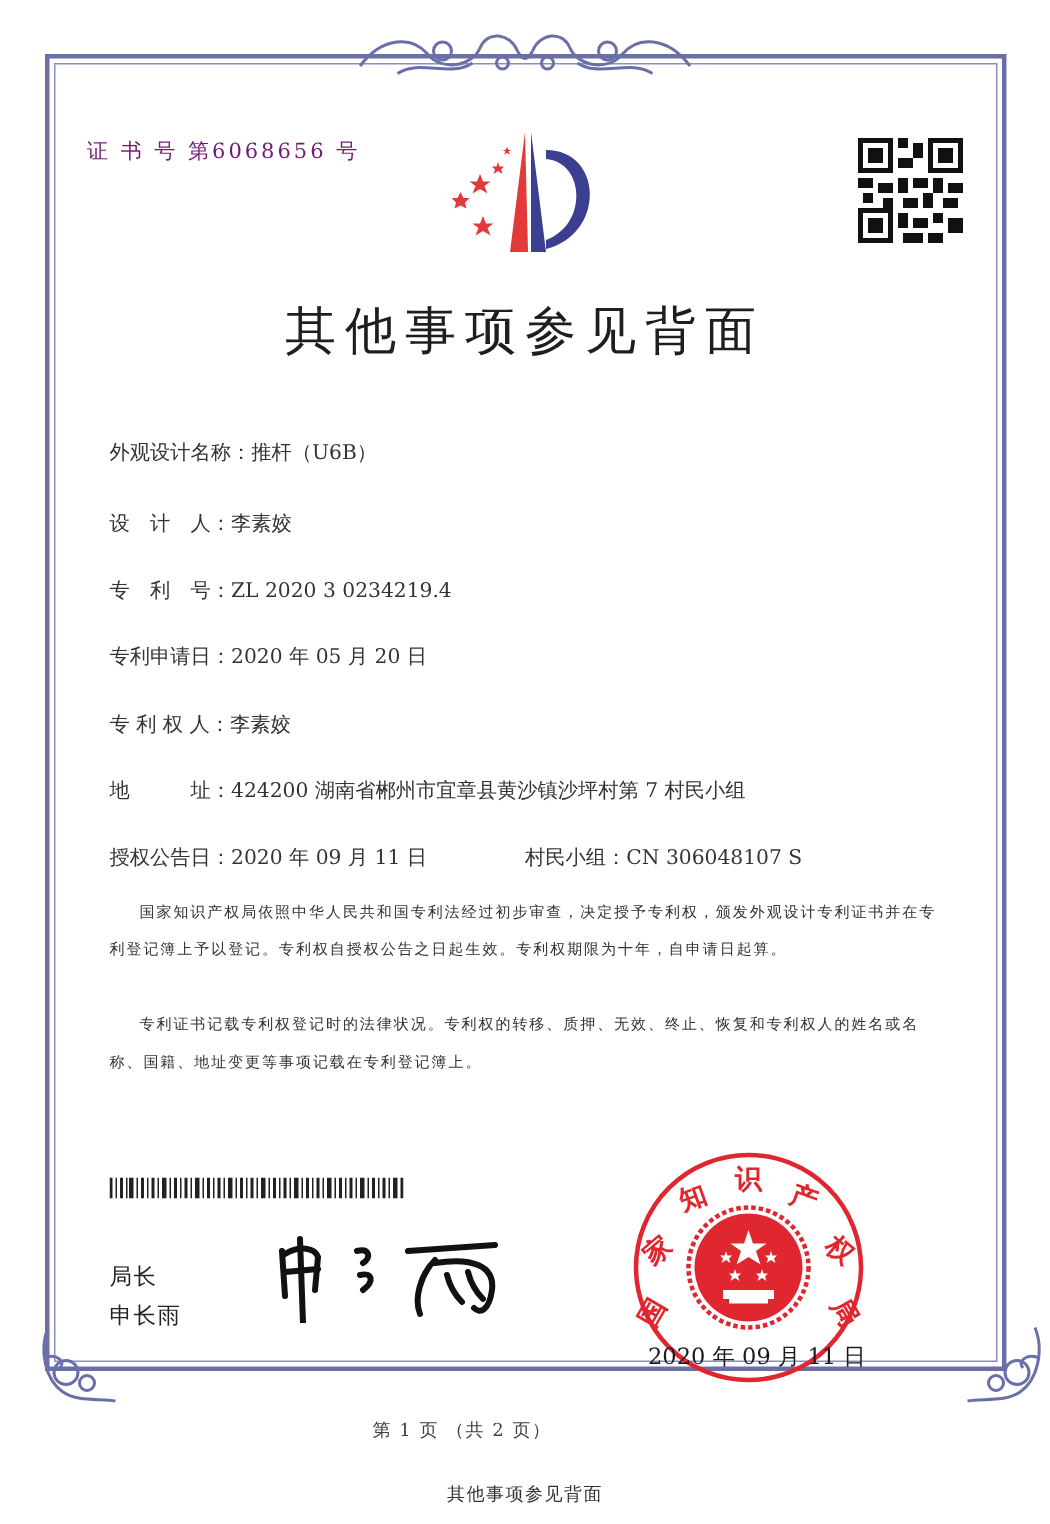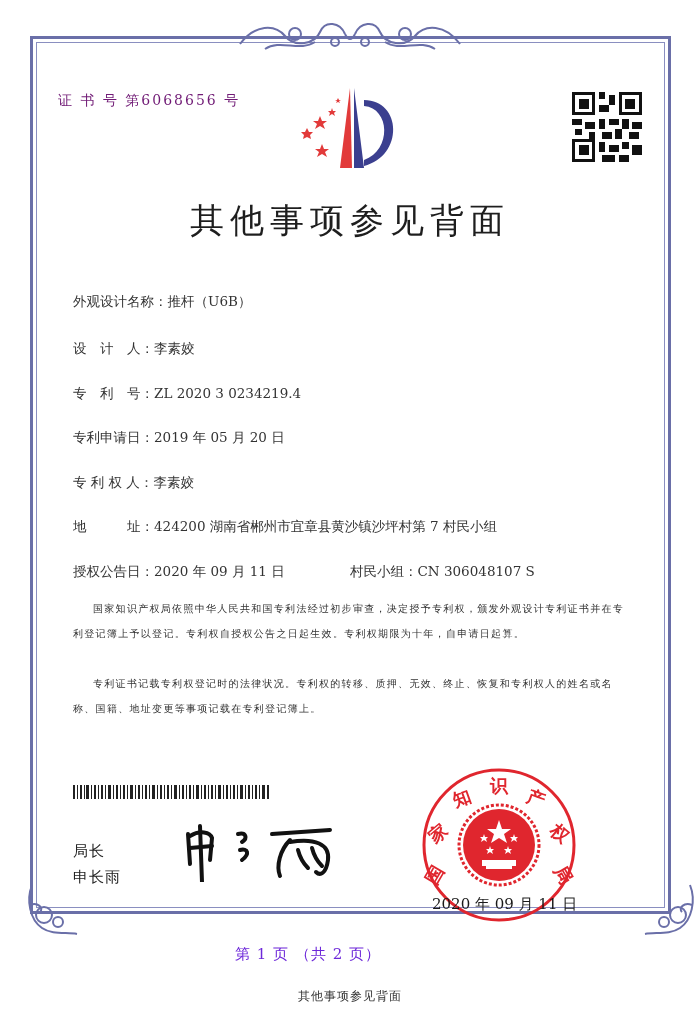--- a/index.html
+++ b/index.html
@@ -14,21 +14,21 @@
   .title{position:absolute;left:0;width:700px;top:198px;text-align:center;font-family:"DejaVu Sans","Liberation Sans",sans-serif;
          font-size:34px;letter-spacing:6px;color:#1e1e1e;}
   .field{position:absolute;left:73px;font-size:13.5px;color:#333;white-space:nowrap;}
   .field .lbl{display:inline-block;text-align:center;}
   .para{position:absolute;left:73px;width:556px;font-size:10px;line-height:25px;color:#333;text-indent:2em;letter-spacing:1.3px;}
   .barcode{position:absolute;left:73px;top:785px;width:196px;height:14px;}
   .director{position:absolute;left:73px;font-family:"DejaVu Sans","Liberation Sans",sans-serif;font-size:15px;color:#222;letter-spacing:1px;}
   .signature{position:absolute;left:180px;top:820px;width:180px;height:62px;}
   .seal{position:absolute;left:420px;top:766px;width:158px;height:158px;}
   .seal-date{position:absolute;left:432px;top:895px;font-size:15px;color:#1a1a1a;}
-  .page-no{position:absolute;left:0;width:616px;top:945px;text-align:center;font-size:15px;color:#6d28d9;letter-spacing:1px;}
+  .page-no{position:absolute;left:0;width:616px;top:945px;text-align:center;font-size:12px;color:#404040;letter-spacing:1px;}
   .back-note{position:absolute;left:0;width:700px;top:988px;text-align:center;font-size:12px;color:#333;letter-spacing:1px;}
 </style>
 </head>
 <body>
 
 <div class="frame-outer"></div>
 <div class="frame-inner"></div>
 
 <svg class="ornament" style="left:235px;top:14px;" width="230" height="40" viewBox="0 0 230 40">
   <g fill="none" stroke="#6a6fa8" stroke-width="2">
@@ -116,21 +116,21 @@
 <div class="field" style="top:293px;">
   <span class="lbl">外观设计名称：</span><span>推杆（U6B）</span>
 </div>
 <div class="field" style="top:340px;">
   <span class="lbl">设　计　人：</span><span>李素姣</span>
 </div>
 <div class="field" style="top:385px;">
   <span class="lbl">专　利　号：</span><span>ZL 2020 3 0234219.4</span>
 </div>
 <div class="field" style="top:429px;">
-  <span class="lbl">专利申请日：</span><span>2019 年 05 月 20 日</span>
+  <span class="lbl">专利申请日：</span><span>2020 年 05 月 20 日</span>
 </div>
 <div class="field" style="top:474px;">
   <span class="lbl">专 利 权 人：</span><span>李素姣</span>
 </div>
 <div class="field" style="top:518px;">
   <span class="lbl">地　　　址：</span><span>424200 湖南省郴州市宜章县黄沙镇沙坪村第 7 村民小组</span>
 </div>
 <div class="field" style="top:563px;">
   <span class="lbl">授权公告日：</span><span>2020 年 09 月 11 日</span>
 </div>

